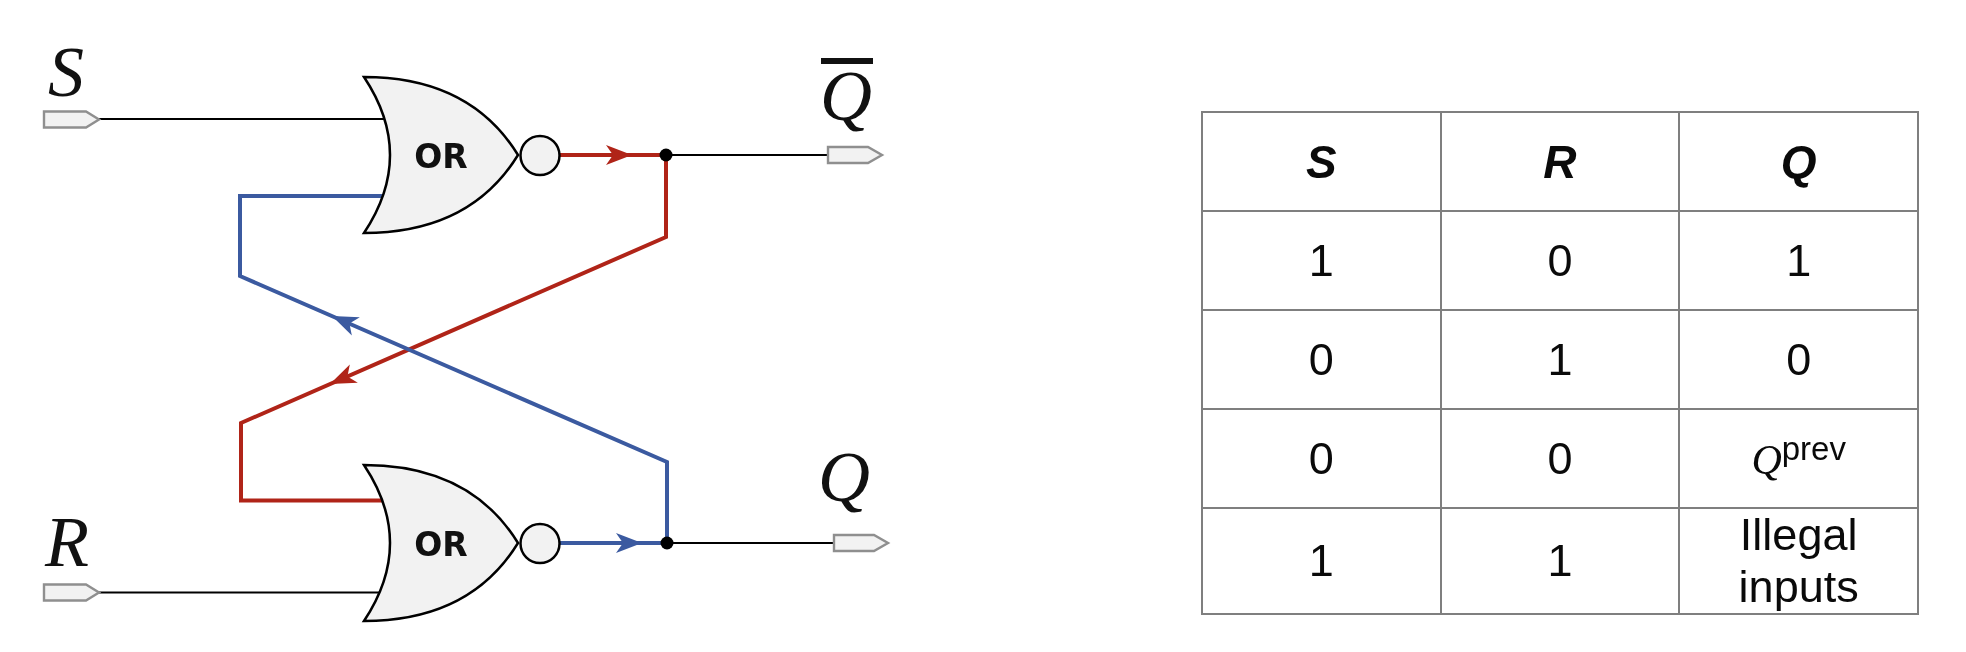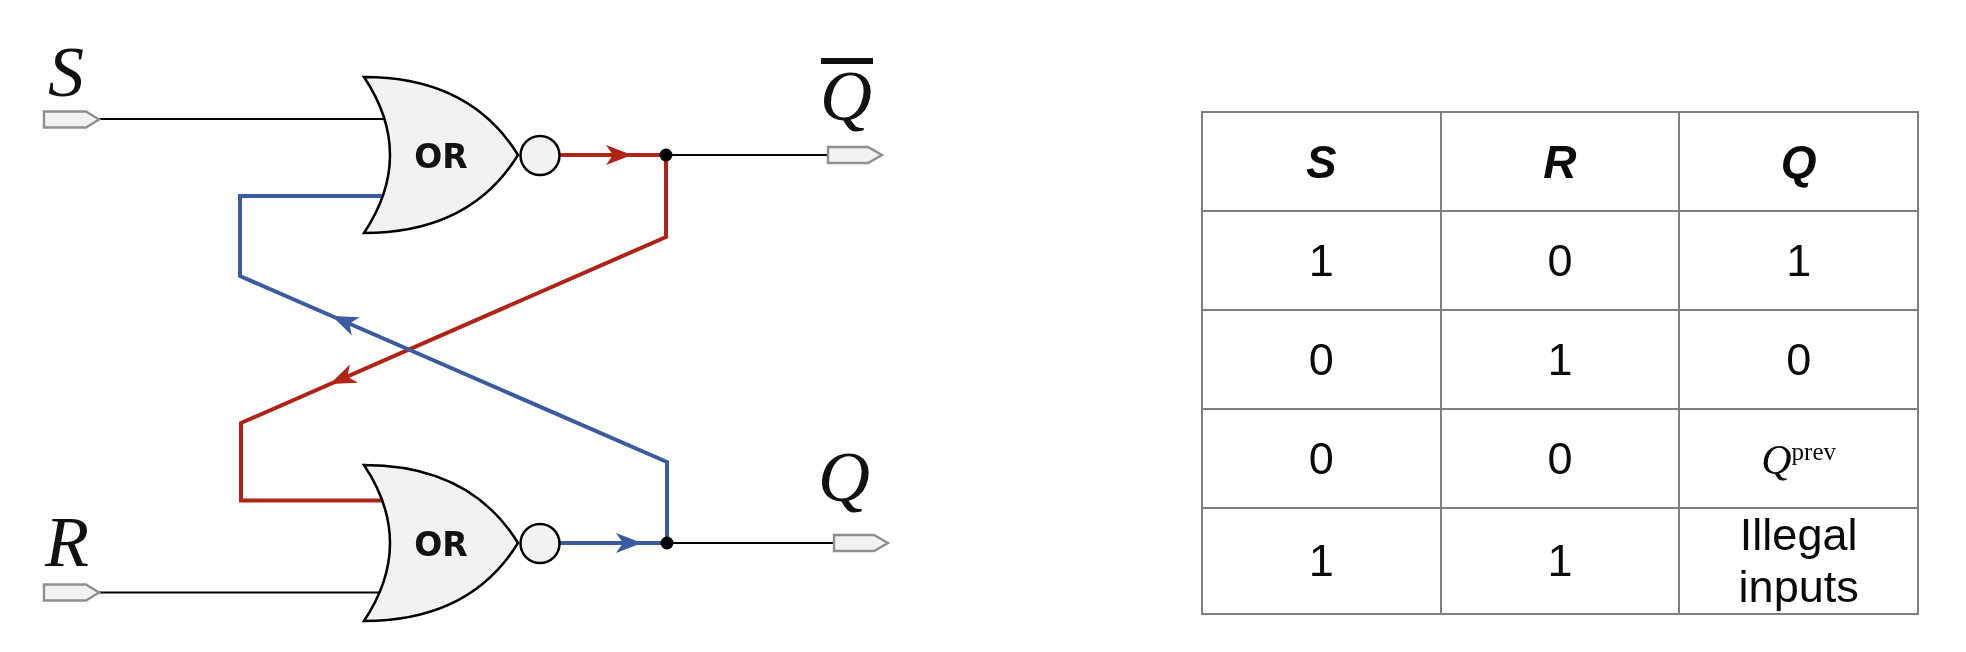--- a/index.html
+++ b/index.html
@@ -51,22 +51,22 @@
     font-style: italic;
     font-size: 46px;
   }
   td.small-text { font-size: 31px; }
   .qprev-base {
     font-family: "Liberation Serif", serif;
     font-style: italic;
     font-size: 42px;
   }
   .qprev-sup {
-    font-family: Liberation Serif, serif;
-    font-size: 25px;
+    font-family: Liberation Sans, sans-serif;
+    font-size: 33px;
     display: inline-block;
     transform: translateY(-14px);
   }
 </style>
 </head>
 <body>
 
 <div class="screen">
 
   <svg class="circuit-svg" width="1000" height="652" viewBox="0 0 1000 652">

